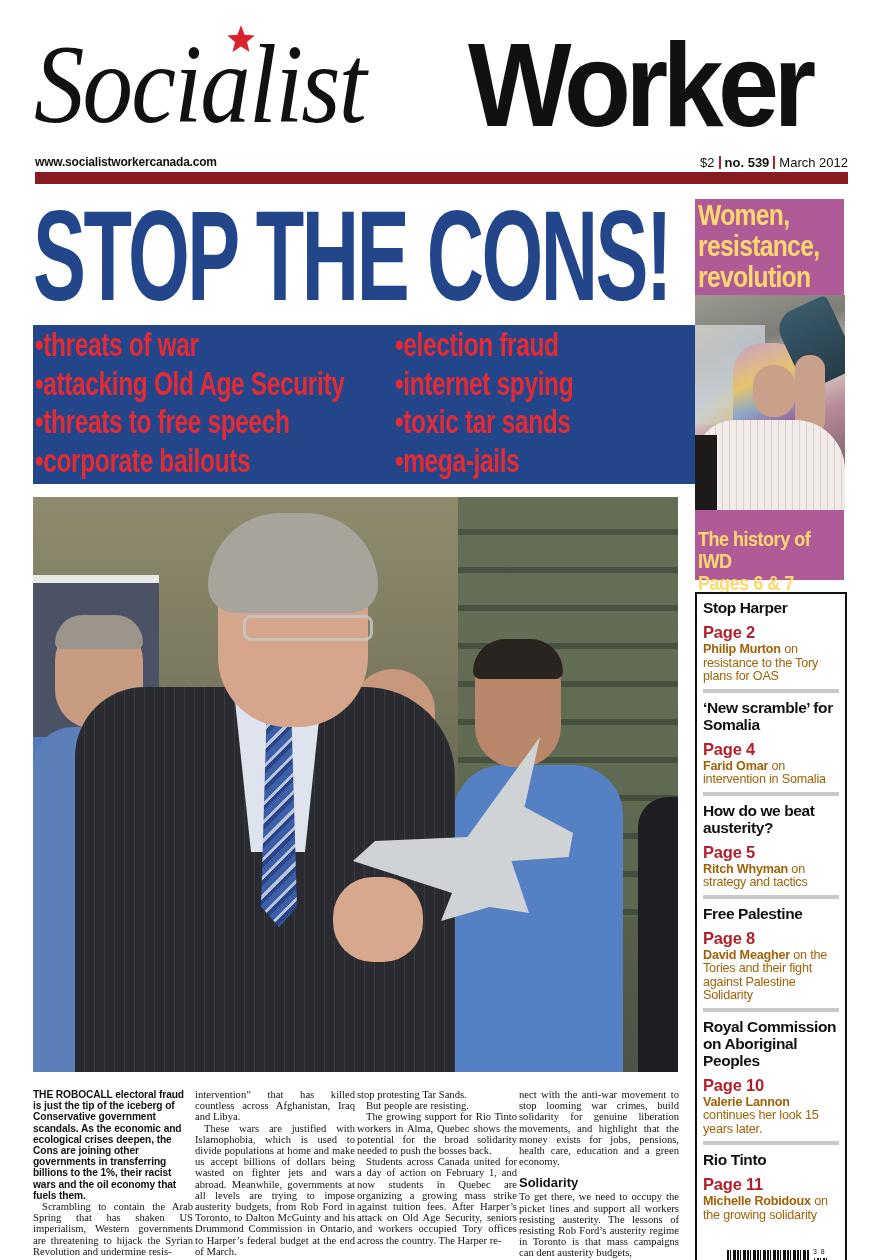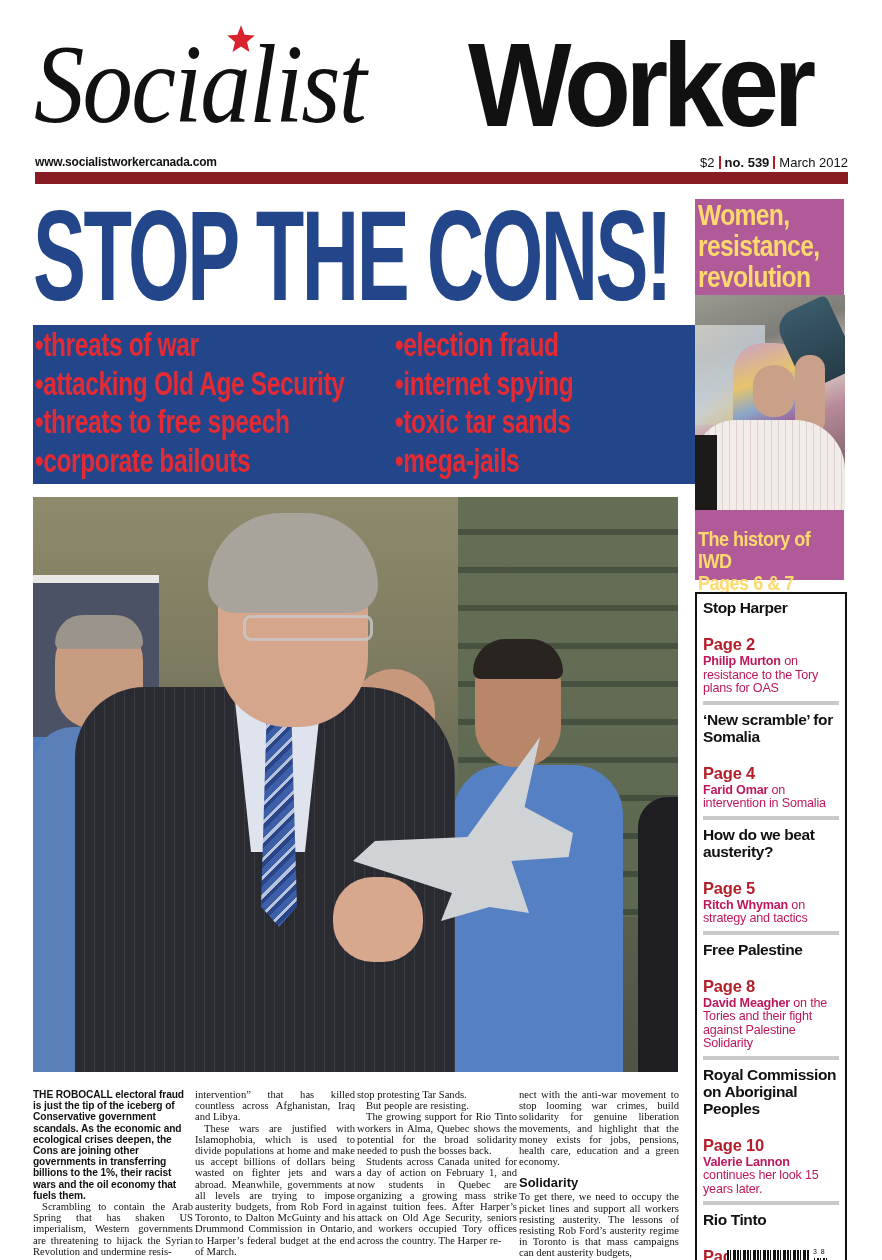--- a/index.html
+++ b/index.html
@@ -62,22 +62,22 @@
   .pp-shirt { position: absolute; left: 0; top: 125px; width: 150px; height: 90px; background: repeating-linear-gradient(90deg, #f2ece8 0 6px, #dcd0d0 6px 7px); border-radius: 40px 50px 0 0; }
   .pp-dark { position: absolute; left: 0; top: 140px; width: 22px; height: 75px; background: #1d1a1a; }
   .promo-bottom { position: absolute; left: 695px; top: 510px; width: 149px; height: 70px; background: #b05b98; padding: 18px 3px; }
   .promo-sub { font-family: "Liberation Sans", sans-serif; font-weight: 700; font-size: 21px; line-height: 22px; color: #fdd96e; letter-spacing: -0.6px; transform: scaleX(0.86); transform-origin: left top; white-space: nowrap; }
 
   
   .contents { position: absolute; left: 695px; top: 592px; width: 152px; height: 680px; border: 2px solid #111; border-bottom: none; padding: 5px 6px 0 6px; }
   .toc-item { padding-bottom: 5px; margin-bottom: 6px; border-bottom: 4px solid #c9c9c9; }
   .toc-item.last { border-bottom: none; }
   .toc-title { font-family: "Liberation Sans", sans-serif; font-weight: 900; font-size: 15.5px; line-height: 17px; color: #111; letter-spacing: -0.4px; }
-  .toc-page { font-family: "Liberation Sans", sans-serif; font-weight: 900; font-size: 16.5px; line-height: 21px; color: #b21f2b; letter-spacing: -0.2px; margin-top: 18px; }
-  .toc-desc { font-family: "Liberation Sans", sans-serif; font-size: 12.6px; line-height: 13.5px; color: #be185d; letter-spacing: -0.2px; }
+  .toc-page { font-family: "Liberation Sans", sans-serif; font-weight: 900; font-size: 16.5px; line-height: 21px; color: #b21f2b; letter-spacing: -0.2px; margin-top: 6px; }
+  .toc-desc { font-family: "Liberation Sans", sans-serif; font-size: 12.6px; line-height: 13.5px; color: #a16207; letter-spacing: -0.2px; }
   .toc-author { font-weight: 700; }
   .barcode { position: absolute; left: 30px; bottom: 0; width: 100px; height: 22px; }
   .barcode .bars { position: absolute; left: 0; bottom: 0; width: 82px; height: 22px; background: repeating-linear-gradient(90deg, #111 0 2px, #fff 2px 3px, #111 3px 4px, #fff 4px 6px, #111 6px 9px, #fff 9px 10px); }
   .barcode .bars2 { position: absolute; left: 87px; bottom: 0; width: 13px; height: 14px; background: repeating-linear-gradient(90deg, #111 0 1px, #fff 1px 3px, #111 3px 5px, #fff 5px 6px); }
   .barcode .code { position: absolute; left: 86px; top: -2px; font-size: 7px; letter-spacing: 1px; }
 
   
   .article { position: absolute; top: 1089px; width: 160px; height: 171px; overflow: hidden; font-family: "Liberation Serif", serif; font-size: 10.6px; line-height: 11.2px; color: #111; text-align: justify; hyphens: auto; }
   .article p { text-indent: 9px; }
   .article p.noind { text-indent: 0; }

